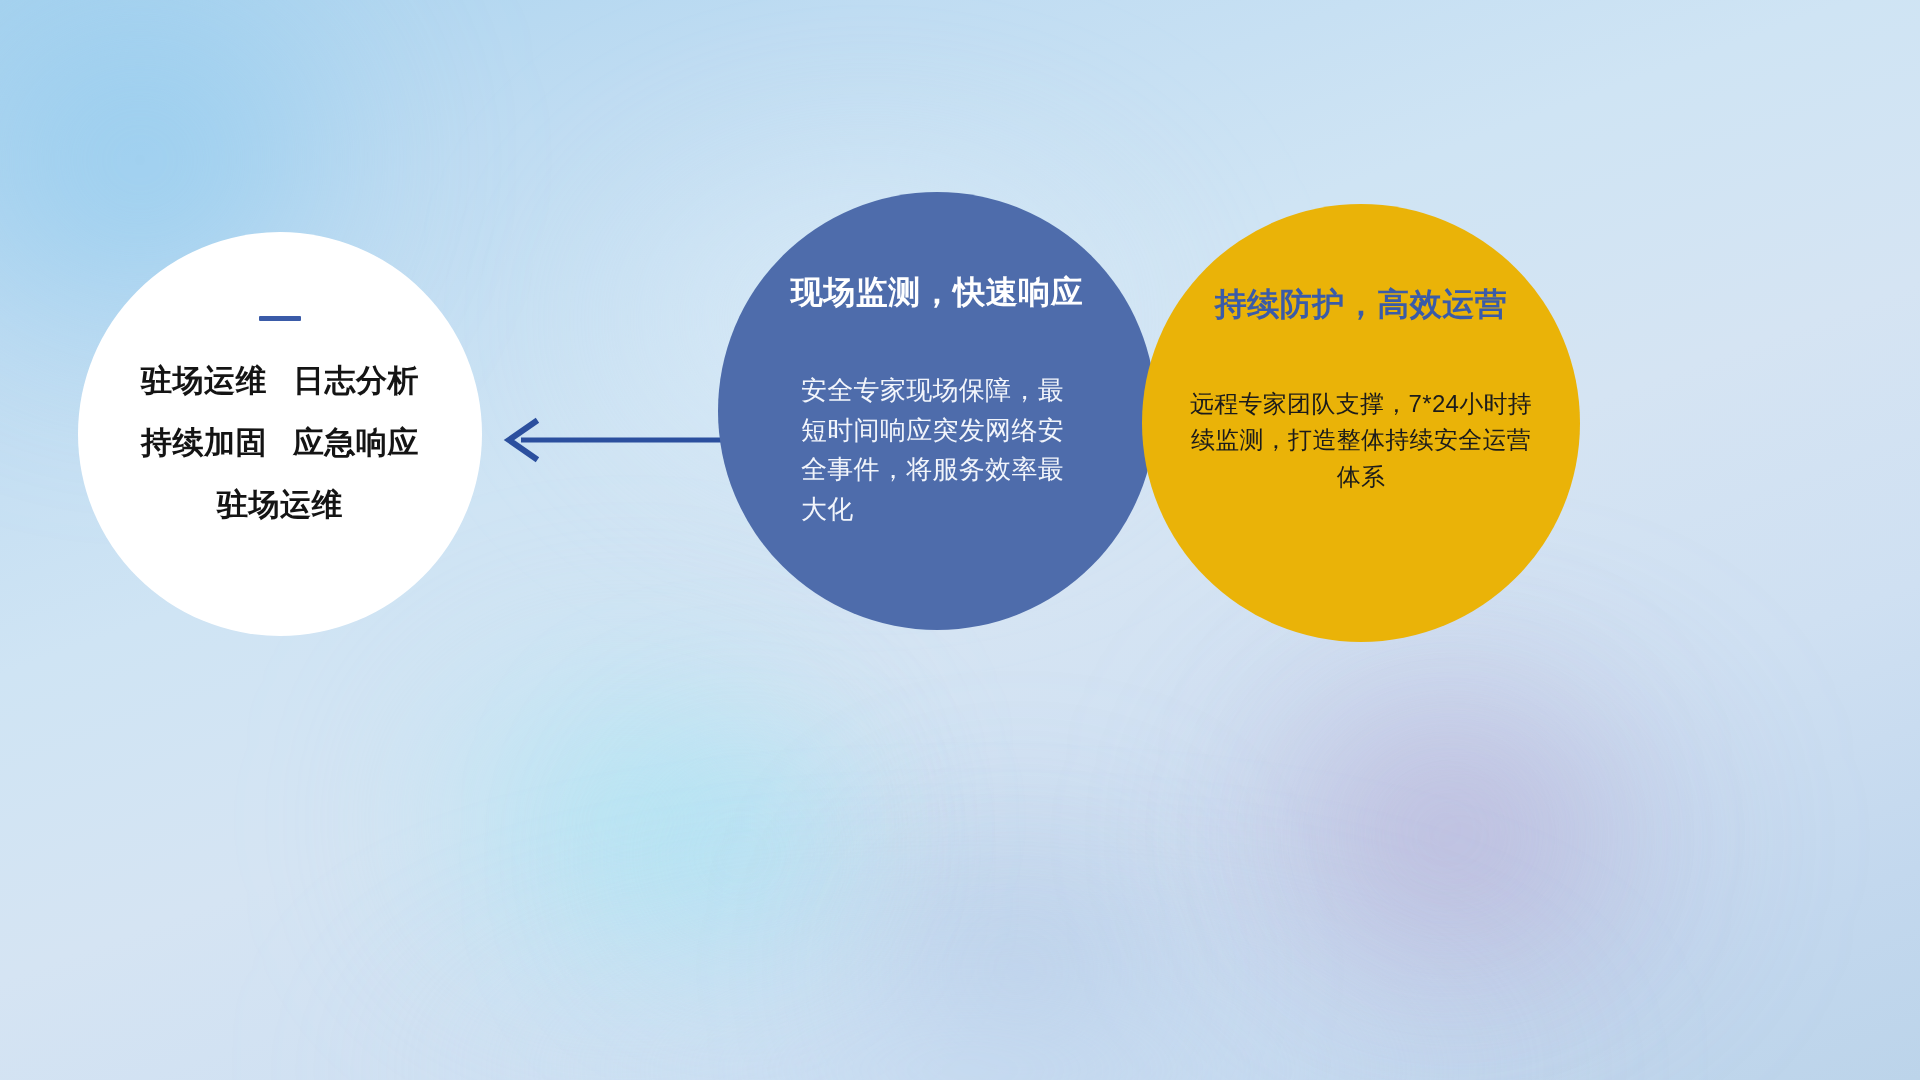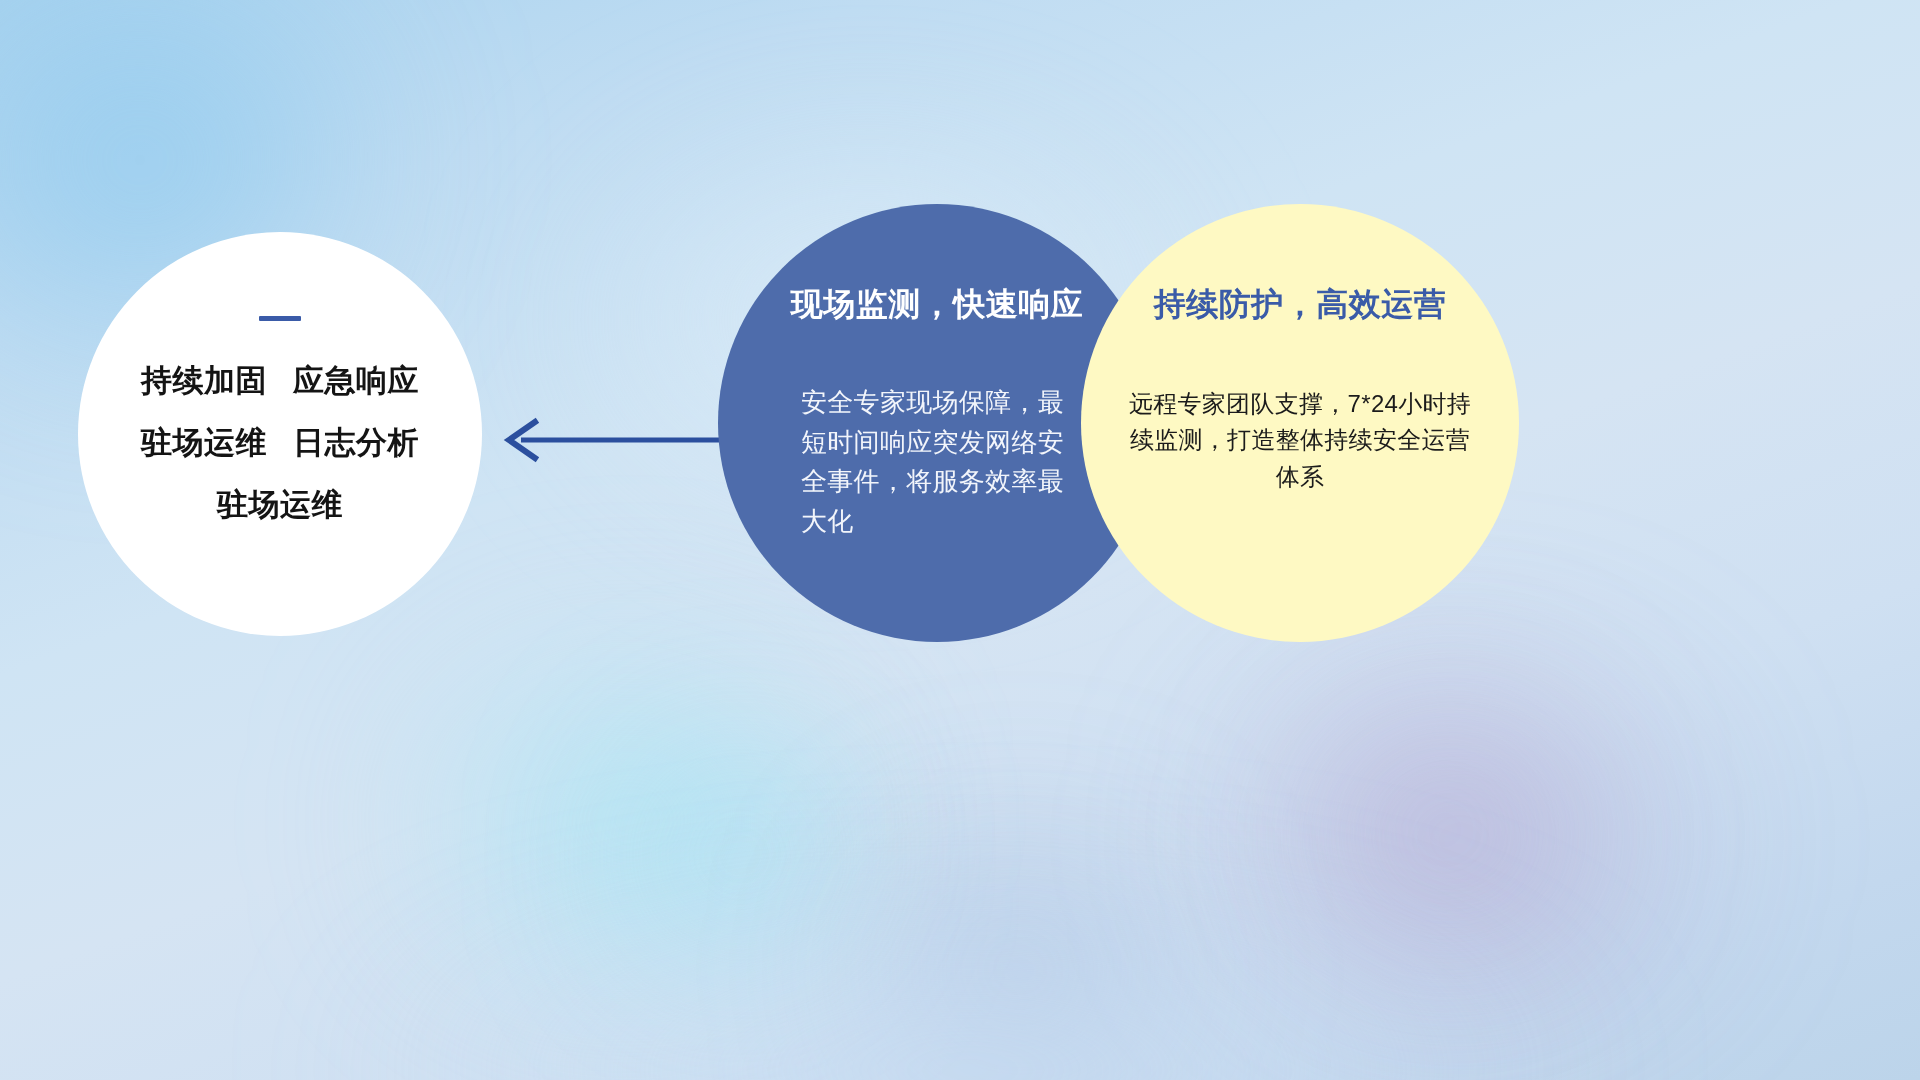--- a/index.html
+++ b/index.html
@@ -54,26 +54,26 @@
   .arrow-wrap{position:absolute;left:495px;top:408px;width:230px;height:64px;}
 
   
   .circle{position:absolute;border-radius:50%;box-sizing:border-box;}
 
   .circle-left{
     left:78px;top:232px;width:404px;height:404px;
     background:#ffffff;
   }
   .circle-mid{
-    left:718px;top:204px;width:438px;height:438px;
+    left:718px;top:192px;width:438px;height:438px;
     background:#4e6cab;
   }
   .circle-right{
-    left:1081px;top:204px;width:438px;height:438px;
-    background:#fef9c3;
+    left:1142px;top:204px;width:438px;height:438px;
+    background:#eab308;
   }
 
   
   .left-inner{
     position:absolute;left:0;right:0;top:0;bottom:0;
     display:flex;flex-direction:column;align-items:center;
     padding-top:84px;box-sizing:border-box;
   }
   .dash{
     width:42px;height:5px;background:#3a5ba8;border-radius:1px;
@@ -145,22 +145,22 @@
   <div class="circle circle-mid">
     <div class="mid-inner">
       <div class="mid-title">现场监测，快速响应</div>
       <div class="mid-body">安全专家现场保障，最短时间响应突发网络安全事件，将服务效率最大化</div>
     </div>
   </div>
 
   <div class="circle circle-left">
     <div class="left-inner">
       <div class="dash"></div>
+      <div class="left-line"><span>驻场运维</span><span class="gap"></span><span>日志分析</span></div>
       <div class="left-line"><span>持续加固</span><span class="gap"></span><span>应急响应</span></div>
-      <div class="left-line"><span>驻场运维</span><span class="gap"></span><span>日志分析</span></div>
       <div class="left-line center">驻场运维</div>
     </div>
   </div>
 
   <div class="circle circle-right">
     <div class="right-inner">
       <div class="right-title">持续防护，高效运营</div>
       <div class="right-body">远程专家团队支撑，7*24小时持续监测，打造整体持续安全运营体系</div>
     </div>
   </div>

